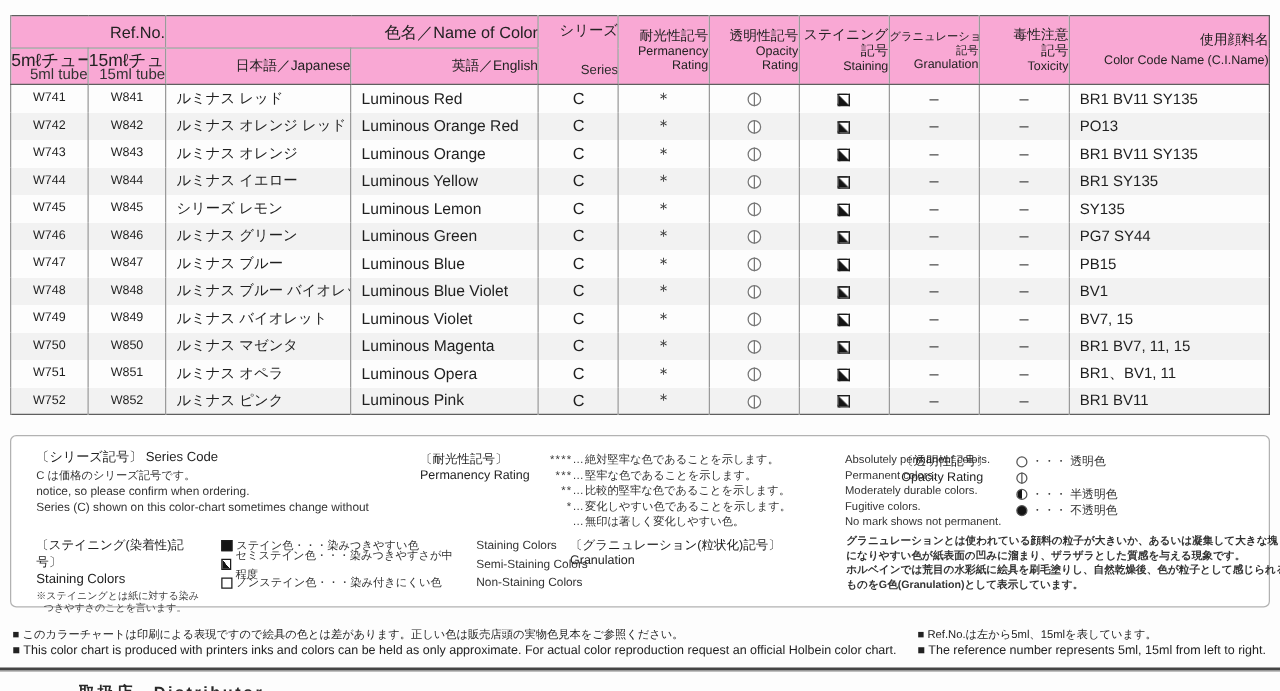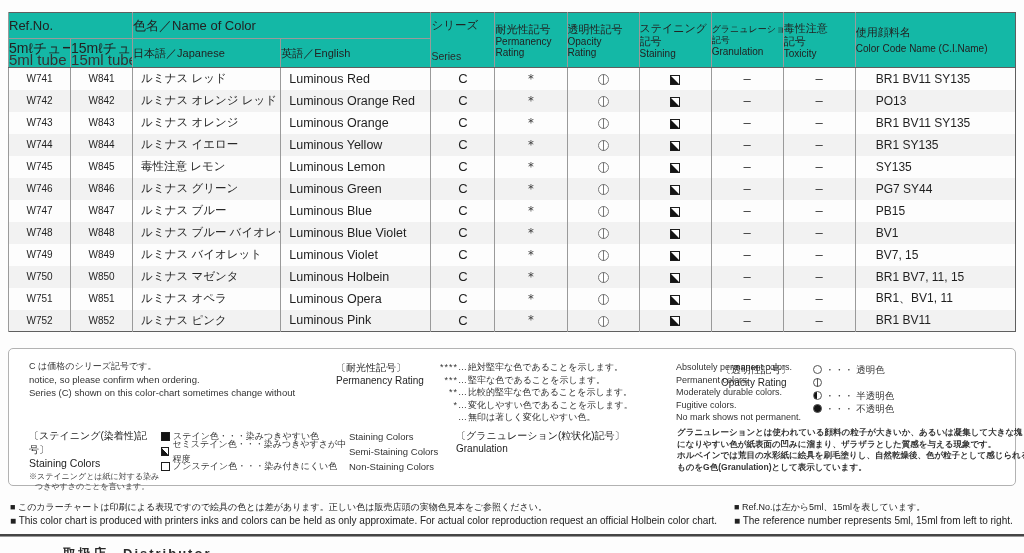--- a/index.html
+++ b/index.html
@@ -12,39 +12,39 @@
   
   table.chart {
     position:absolute; left:8px; top:12px; width:1008px;
     border-collapse:collapse; table-layout:fixed;
     border:1px solid #5f5f5f;
   }
   table.chart th, table.chart td {
     border-left:1px solid #9a9a9a; font-weight:normal;
     overflow:hidden; white-space:nowrap;
   }
-  thead th { background:#14b8a6; text-align:left; color:#222; }
+  thead th { background:#f9a8d4; text-align:right; color:#222; }
   .h-top { height:26px; font-size:13px; border-bottom:1px solid #9a9a9a; }
   .h-sub { height:29px; border-bottom:1px solid #5f5f5f; }
   .h-merge { border-bottom:1px solid #5f5f5f; }
   .h-jp { font-size:11px; line-height:13px; }
   .h-jp-sm { font-size:9px; line-height:11px; }
   .h-en { font-size:10.5px; line-height:12px; color:#2a2a2a;margin-top:12px; }
   .h-en-sm { font-size:10px; line-height:11px; }
   .h-tube-jp { font-size:14px; line-height:12px; }
-  .h-tube-en { font-size:15px; line-height:11px; color:#333; }
+  .h-tube-en { font-size:12px; line-height:11px; color:#333; }
   .h-series-jp { font-size:11.5px; line-height:14px; padding-bottom:6px; }
   tbody td { height:22px; font-size:12.5px; }
   tbody tr:nth-child(even) { background:#f2f2f2; }
   td.c-ref { text-align:center; font-size:10px; }
   td.c-jp { padding-left:8px; font-size:11.5px; }
   td.c-en { padding-left:8px; font-size:12.5px; }
   td.c-series { text-align:center; font-size:13px; }
   td.c-sym { text-align:center; font-size:13px; color:#333; }
-  td.c-pig { padding-left:20px; font-size:12px; }
+  td.c-pig { padding-left:8px; font-size:12px; }
   
   .sym { display:inline-block; vertical-align:middle; }
   .sym-semiopaque { width:11px; height:11px; border:1px solid #787878; border-radius:50%; position:relative; background:#fff; }
   .sym-semiopaque::after { content:""; position:absolute; left:50%; top:-1px; bottom:-1px; width:1px; margin-left:-0.5px; background:#787878; }
   .sym-semistain { width:10px; height:10px; border:1px solid #1c1c1c; background:linear-gradient(to top right, #141414 49%, #ffffff 51%); }
   
   .legendbox {
     position:absolute; left:8px; top:348px; width:1008px; height:138px;
     border:1px solid #b2b2b2; border-radius:5px; background:#fff;
   }
@@ -63,21 +63,21 @@
   .perm-en { width:170px; }
   .blk-opac { left:712px; top:14px; display:flex; }
   .opac-title { width:92px; }
   .opac-title div { font-size:10px; line-height:13px; }
   .opac-items {}
   .opac-item { display:flex; align-items:center; font-size:9.5px; line-height:13px; color:#333; height:13px; }
   .oc { display:inline-block; width:9px; height:9px; border:1px solid #555; border-radius:50%; margin-right:3px; position:relative; background:#fff; }
   .oc-line::after { content:""; position:absolute; left:50%; top:-1px; bottom:-1px; width:1px; margin-left:-0.5px; background:#555; }
   .oc-half { background:linear-gradient(to right, #141414 50%, #ffffff 50%); }
   .oc-full { background:#141414; }
-  .blk-stain { left:20px; top:80px; display:flex; }
+  .blk-stain { left:20px; top:80px; display:flex;gap:16px; }
   .stain-titlecol { width:132px; }
   .stain-note { font-size:8px; line-height:10px; color:#444; margin-top:3px; }
   .stain-items { width:188px; }
   .stain-item { display:flex; align-items:center; font-size:9px; line-height:15px; height:15px; color:#333; }
   .sq { display:inline-block; width:9px; height:9px; margin-right:3px; border:1px solid #1c1c1c; background:#fff; }
   .sq-full { background:#141414; }
   .sq-semi { background:linear-gradient(to top right, #141414 49%, #ffffff 51%); }
   .stain-encol { width:110px; }
   .stain-en { font-size:9.5px; line-height:15px; color:#333; }
   .blk-gran { left:447px; top:80px; }
@@ -212,21 +212,21 @@
       <td class="c-sym">＊</td>
       <td class="c-sym"><span class="sym sym-semiopaque"></span></td>
       <td class="c-sym"><span class="sym sym-semistain"></span></td>
       <td class="c-sym">–</td>
       <td class="c-sym">–</td>
       <td class="c-pig">BR1 SY135</td>
     </tr>
         <tr>
       <td class="c-ref">W745</td>
       <td class="c-ref">W845</td>
-      <td class="c-jp">毒性注意 レモン</td>
+      <td class="c-jp">シリーズ レモン</td>
       <td class="c-en">Luminous Lemon</td>
       <td class="c-series">C</td>
       <td class="c-sym">＊</td>
       <td class="c-sym"><span class="sym sym-semiopaque"></span></td>
       <td class="c-sym"><span class="sym sym-semistain"></span></td>
       <td class="c-sym">–</td>
       <td class="c-sym">–</td>
       <td class="c-pig">SY135</td>
     </tr>
         <tr>
@@ -278,21 +278,21 @@
       <td class="c-sym"><span class="sym sym-semiopaque"></span></td>
       <td class="c-sym"><span class="sym sym-semistain"></span></td>
       <td class="c-sym">–</td>
       <td class="c-sym">–</td>
       <td class="c-pig">BV7, 15</td>
     </tr>
         <tr>
       <td class="c-ref">W750</td>
       <td class="c-ref">W850</td>
       <td class="c-jp">ルミナス マゼンタ</td>
-      <td class="c-en">Luminous Holbein</td>
+      <td class="c-en">Luminous Magenta</td>
       <td class="c-series">C</td>
       <td class="c-sym">＊</td>
       <td class="c-sym"><span class="sym sym-semiopaque"></span></td>
       <td class="c-sym"><span class="sym sym-semistain"></span></td>
       <td class="c-sym">–</td>
       <td class="c-sym">–</td>
       <td class="c-pig">BR1 BV7, 11, 15</td>
     </tr>
         <tr>
       <td class="c-ref">W751</td>
@@ -319,20 +319,21 @@
       <td class="c-sym">–</td>
       <td class="c-sym">–</td>
       <td class="c-pig">BR1 BV11</td>
     </tr>
       </tbody>
   </table>
 
   <div class="legendbox">
 
     <div class="blk blk-series">
+      <div class="lg-title">〔シリーズ記号〕 Series Code</div>
       <div class="ln ln-jp">C は価格のシリーズ記号です。</div>
       <div class="ln">notice, so please confirm when ordering.</div>
       <div class="ln">Series (C) shown on this color-chart sometimes change without</div>
     </div>
 
     <div class="blk blk-perm">
       <div class="perm-title">
         <div>〔耐光性記号〕</div>
         <div>Permanency Rating</div>
       </div>

